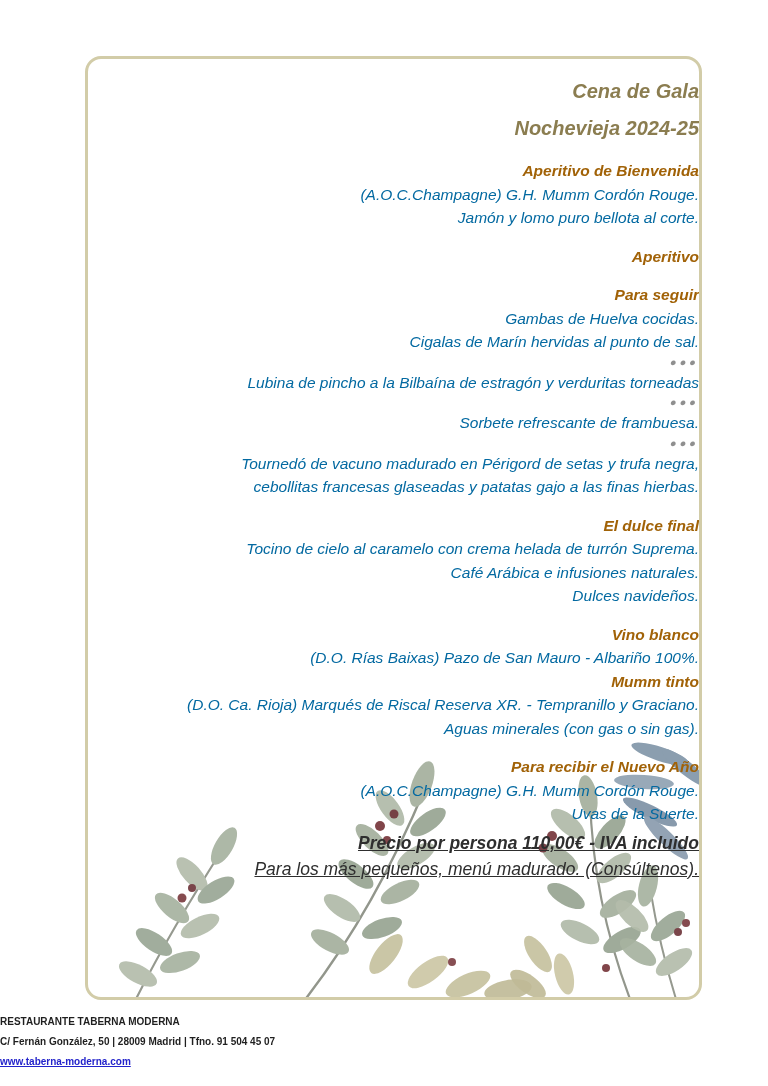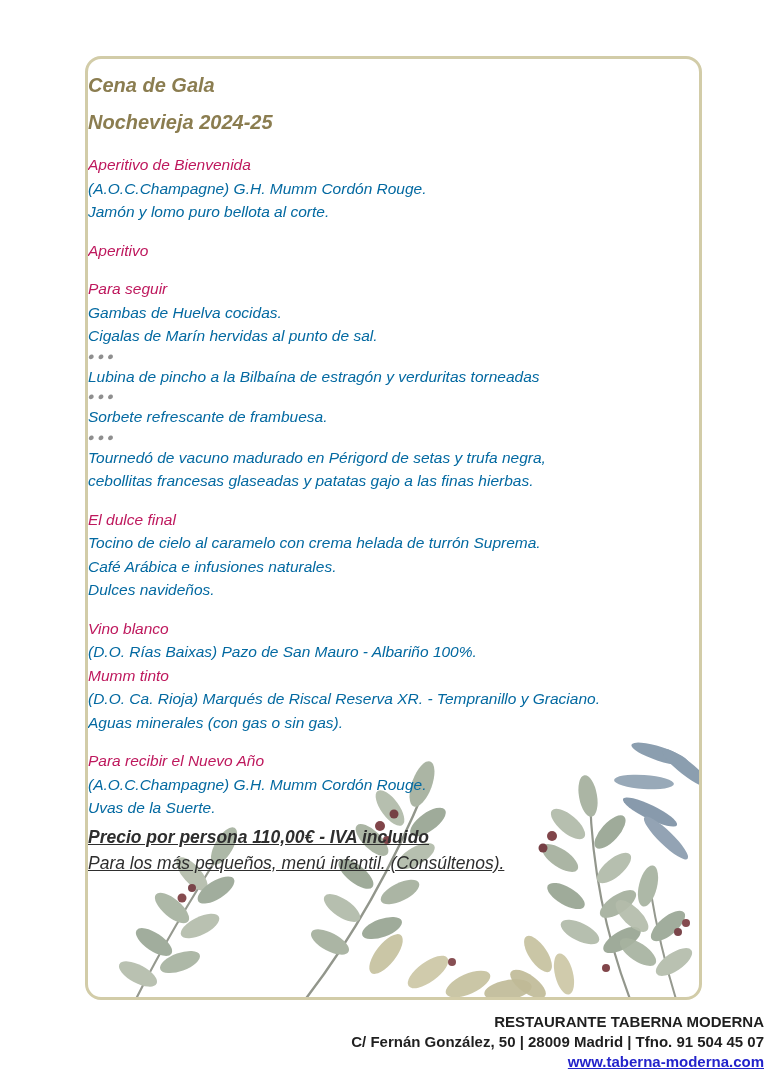--- a/index.html
+++ b/index.html
@@ -19,37 +19,37 @@
     width: 611px;
     height: 938px;
     border: 3px solid #d2cca8;
     border-radius: 16px;
     overflow: hidden;
     background: #ffffff;
   }
   .content {
     position: relative;
     z-index: 2;
-    text-align: left;
-    padding-top: 8px;
+    text-align: right;
+    padding-top: 14px;
     font-style: italic;
     color: #3b3b3b;
   }
   .title {
     margin: 0;
     font-size: 20px;
     font-weight: bold;
     font-style: italic;
     color: #8b7d50;
     line-height: 37px;
   }
   .title.sub { margin-bottom: 12px; }
   .b-heading {
-    font-weight: normal;
-    color: #be185d;
+    font-weight: bold;
+    color: #a16207;
     font-size: 15.5px;
     line-height: 23.5px;
   }
   .b-line {
     font-size: 15.5px;
     line-height: 23.5px;
     color: #0369a1;
   }
   .b-dots {
     color: #8f8f8f;
@@ -73,24 +73,24 @@
     font-style: italic;
     text-decoration: underline;
     color: #2e2e2e;
     line-height: 26px;
   }
   .footer {
     position: absolute;
     top: 1012px;
     left: 0;
     width: 764px;
-    text-align: right;
+    text-align: left;
     font-weight: bold;
     color: #1f1f1f;
-    font-size: 15px;
+    font-size: 10px;
     line-height: 20px;
   }
   .f-link {
     color: #2323cb;
     text-decoration: underline;
     font-weight: bold;
     cursor: pointer;
   }
   .deco { position: absolute; z-index: 1; }
   .deco-left  { left: -4px;  bottom: -4px; }
@@ -227,21 +227,21 @@
           <div class="b-line">(D.O. Rías Baixas) Pazo de San Mauro - Albariño 100%.</div>
           <div class="b-heading">Mumm tinto</div>
           <div class="b-line">(D.O. Ca. Rioja) Marqués de Riscal Reserva XR. - Tempranillo y Graciano.</div>
           <div class="b-line">Aguas minerales (con gas o sin gas).</div>
           <div class="b-gap"></div>
           <div class="b-heading">Para recibir el Nuevo Año</div>
           <div class="b-line">(A.O.C.Champagne) G.H. Mumm Cordón Rouge.</div>
           <div class="b-line">Uvas de la Suerte.</div>
         </div>
       <div class="price">Precio por persona 110,00€ - IVA incluido</div>
-      <div class="note">Para los más pequeños, menú infantil. (Consúltenos).</div>
+      <div class="note">Para los más pequeños, menú madurado. (Consúltenos).</div>
     </div>
   </div>
 
   <div class="footer">
     <div>RESTAURANTE TABERNA MODERNA</div>
     <div>C/ Fernán González, 50 | 28009 Madrid | Tfno. 91 504 45 07</div>
     <a class="f-link" href="#">www.taberna-moderna.com</a>
   </div>
 </div>
 

